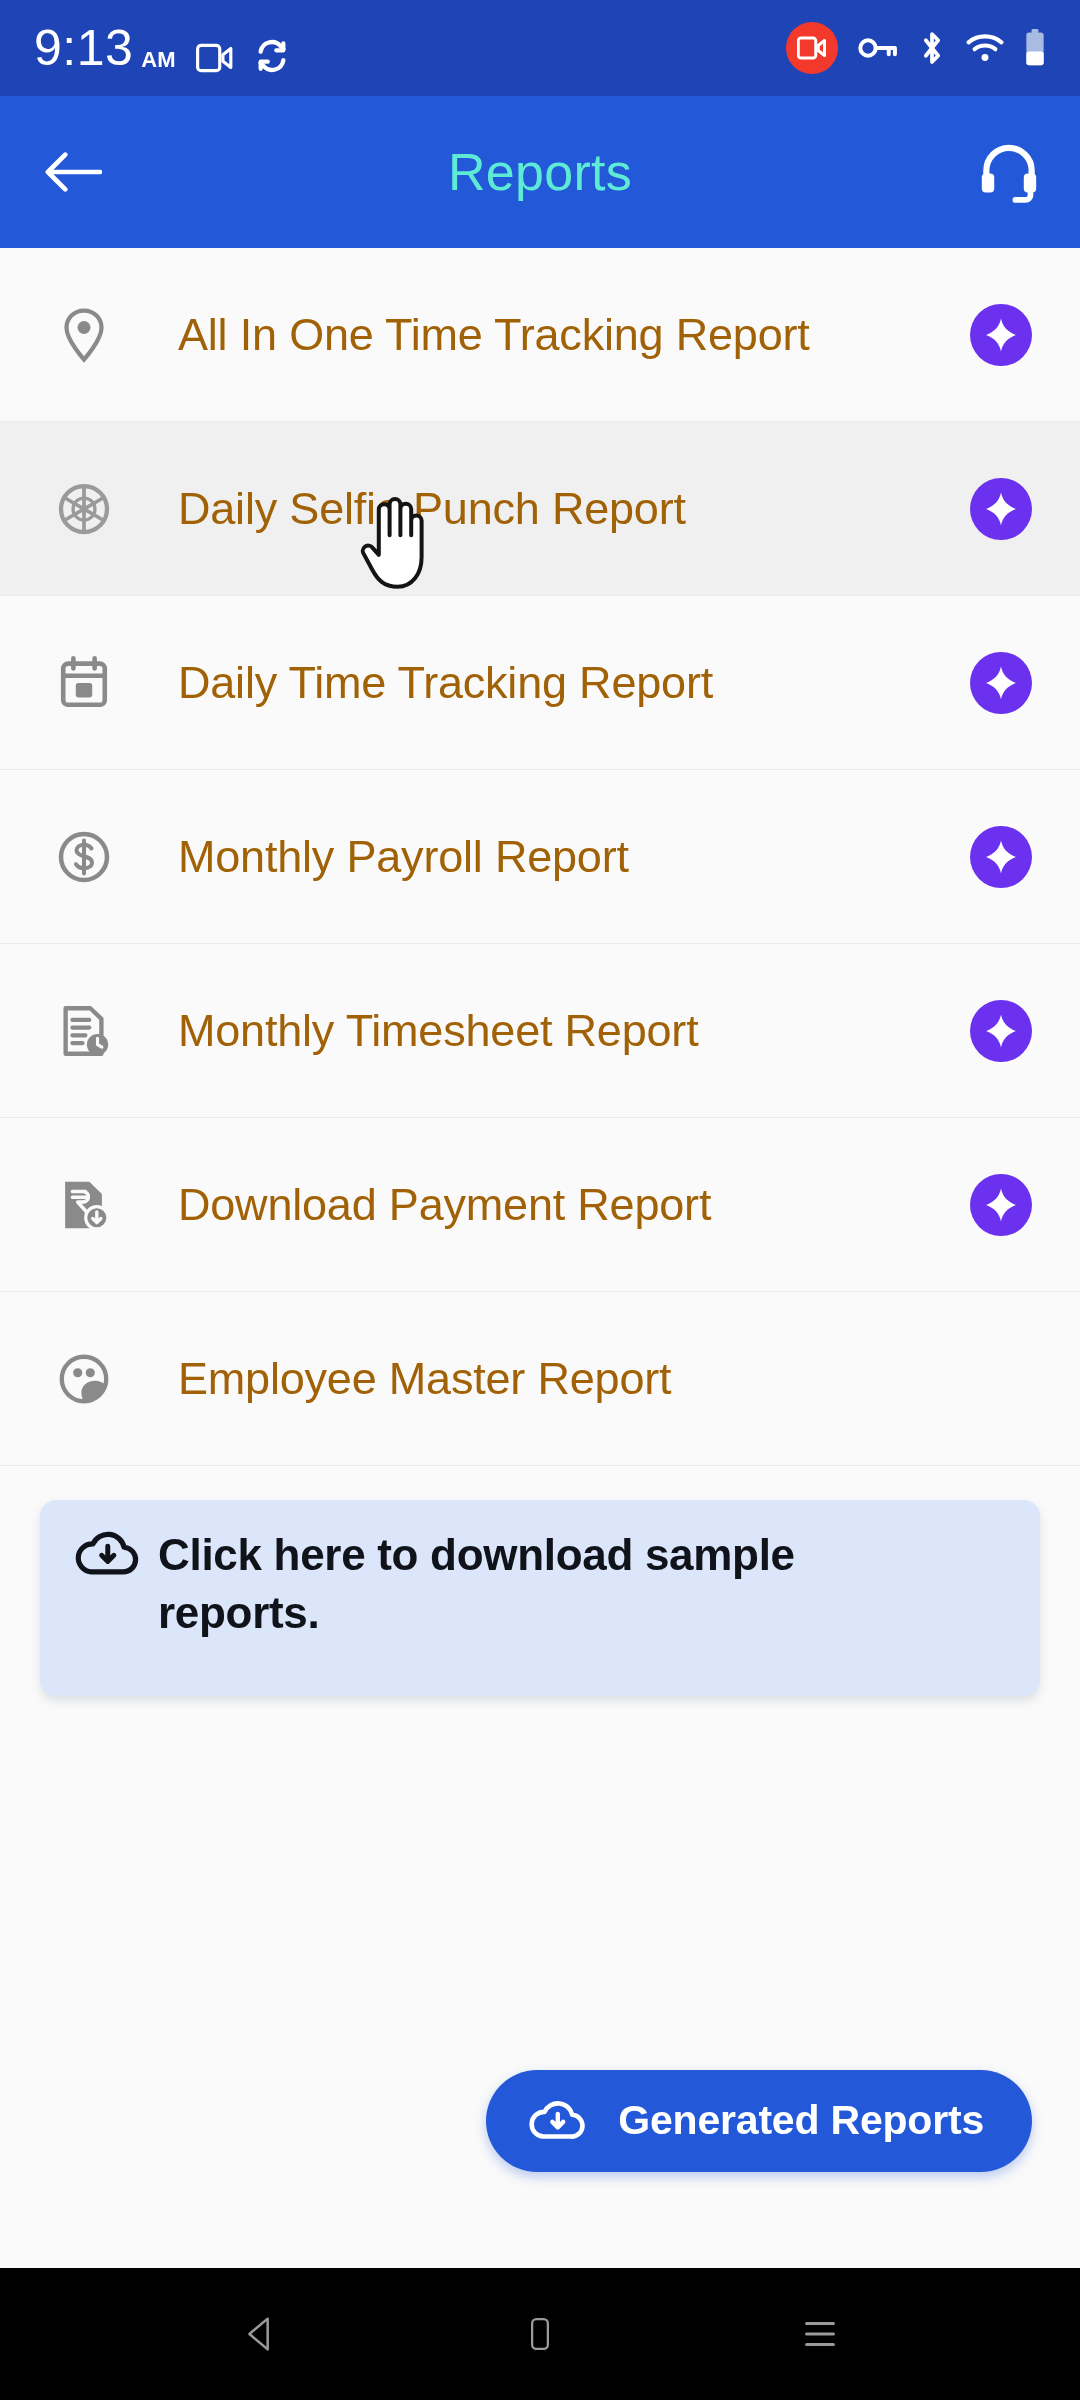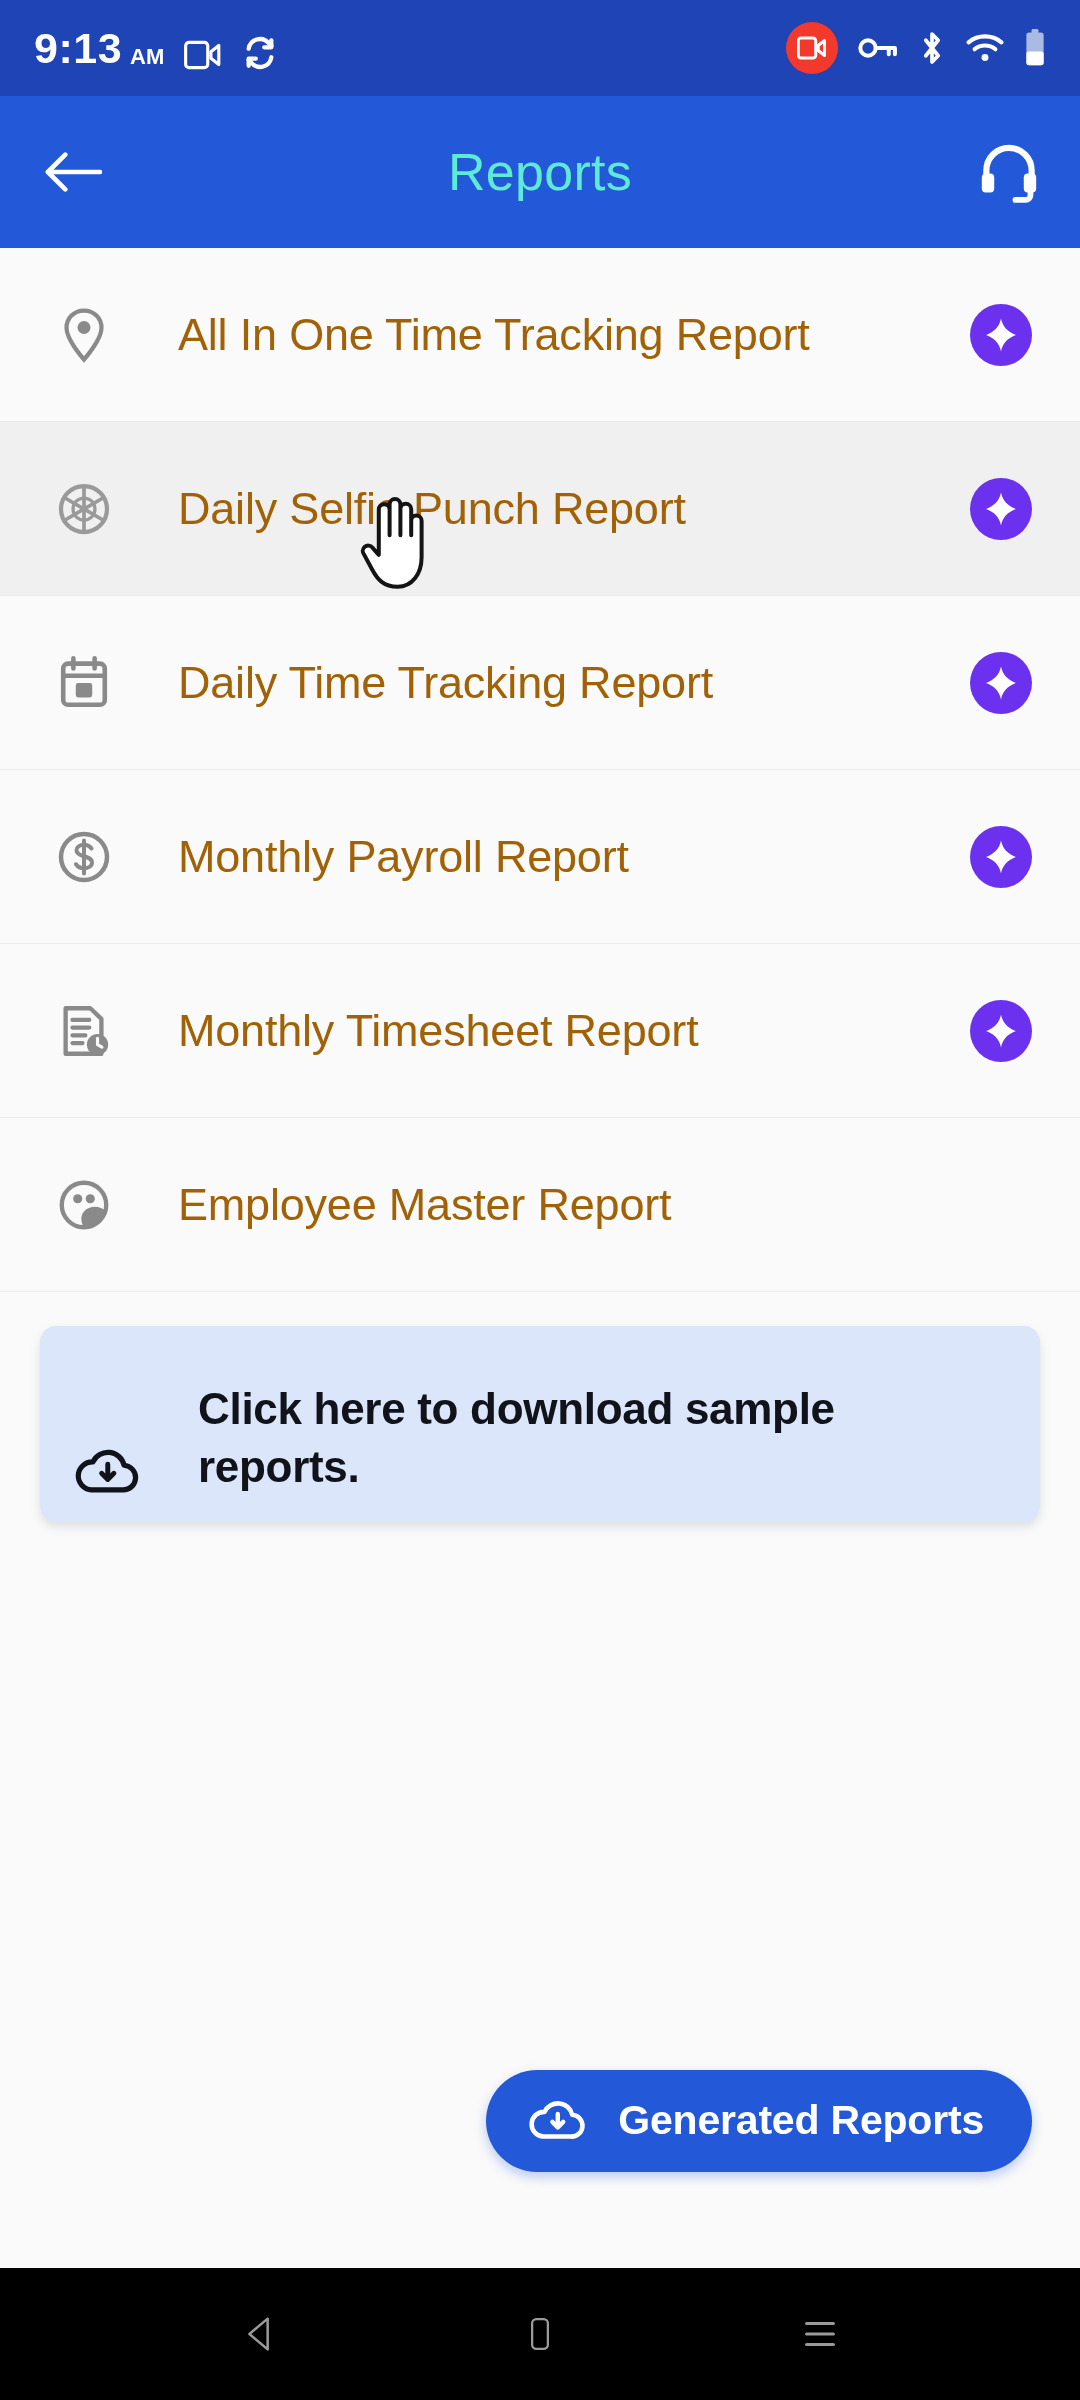--- a/index.html
+++ b/index.html
@@ -13,21 +13,21 @@
 
   
   .statusbar {
     height: 96px; width: 100%;
     background: #1F44B5;
     display: flex; align-items: center;
     padding: 0 34px;
     color: #FFFFFF;
   }
   .sb-left { display: flex; align-items: flex-end; gap: 20px; }
-  .sb-time { font-size: 43px; font-weight: 700; letter-spacing: .5px; line-height: 1; }
+  .sb-time { font-size: 50px; font-weight: 400; letter-spacing: .5px; line-height: 1; }
   .sb-ampm { font-size: 22px; font-weight: 700; line-height: 1; padding-bottom: 2px; }
   .sb-time-wrap { display: flex; align-items: flex-end; gap: 8px; }
   .sb-spacer { flex: 1; }
   .sb-right { display: flex; align-items: center; gap: 20px; }
   .sb-ico { display: flex; align-items: center; justify-content: center; }
   .rec-badge {
     background: #F2392C; border-radius: 50%;
     width: 52px; height: 52px;
     display: flex; align-items: center; justify-content: center;
   }
@@ -91,23 +91,23 @@
     width: 76px; height: 96px;
     pointer-events: none; z-index: 40;
   }
 
   
   .banner-wrap { padding: 34px 40px 0 40px; }
   .banner {
     background: #DCE6FA;
     border-radius: 16px;
     min-height: 196px;
-    display: flex; align-items: flex-end;
+    display: flex; align-items: flex-start;
     padding: 26px 40px 26px 34px;
-    gap: 56px;
+    gap: 16px;
     box-shadow: 0 5px 10px rgba(90,100,120,0.17);
     cursor: pointer;
   }
   .banner-icon { min-width: 68px; display: flex; align-items: center; justify-content: center; color: #10131A; }
   .banner-text {
     font-size: 44px;
     font-weight: 700;
     color: #10131A;
     line-height: 1.32;
     letter-spacing: -.3px;
@@ -302,20 +302,36 @@
         </svg>
       </div>
       <div class="row-label">Monthly Timesheet Report</div>
       <div class="badge">
         <svg width="38" height="38" viewBox="0 0 24 24">
             <path d="M12 1.6c.9 5 4.4 8.6 9.4 10.4-5 1.8-8.5 5.4-9.4 10.4-.9-5-4.4-8.6-9.4-10.4C7.6 10.2 11.1 6.6 12 1.6z" fill="#fff"></path>
           </svg>
       </div>
     </div>
 
+    <div class="row">
+      <div class="row-icon">
+        <svg width="58" height="58" viewBox="0 0 24 24">
+          <path d="M4.2 2.4h10l5.2 5v14.2H4.2z" fill="#8A8A8A"></path>
+          <path d="M7.2 6.4h5.4M7.2 8.8h5.4M11.4 6.4c1.6 0 2.4 1 2.4 2.2s-1 2.2-2.6 2.2H9.4l3.6 4" stroke="#FAFAFA" stroke-width="1.5" fill="none" stroke-linecap="round" stroke-linejoin="round"></path>
+          <circle cx="17.3" cy="17.3" r="4.6" fill="#8A8A8A" stroke="#FAFAFA" stroke-width="1.3"></circle>
+          <path d="M17.3 14.9v4.2M15.6 17.6l1.7 1.7 1.7-1.7" stroke="#FAFAFA" stroke-width="1.4" fill="none" stroke-linecap="round" stroke-linejoin="round"></path>
+        </svg>
+      </div>
+      <div class="row-label">Download Payment Report</div>
+      <div class="badge">
+        <svg width="38" height="38" viewBox="0 0 24 24">
+            <path d="M12 1.6c.9 5 4.4 8.6 9.4 10.4-5 1.8-8.5 5.4-9.4 10.4-.9-5-4.4-8.6-9.4-10.4C7.6 10.2 11.1 6.6 12 1.6z" fill="#fff"></path>
+          </svg>
+      </div>
+    </div>
 
     <div class="row">
       <div class="row-icon">
         <svg width="58" height="58" viewBox="0 0 24 24">
           <circle cx="12" cy="12" r="9.2" fill="none" stroke="#8A8A8A" stroke-width="1.8"></circle>
           <circle cx="9.4" cy="9.4" r="1.9" fill="#8A8A8A"></circle>
           <circle cx="14.6" cy="9.4" r="1.9" fill="#8A8A8A"></circle>
           <path d="M12.1 21.1a9.2 9.2 0 0 0 8.8-6.6c-1-1.1-2.6-1.8-4.4-1.8-3.2 0-5.6 2.2-5.6 5 0 1.3.4 2.5 1.2 3.4z" fill="#8A8A8A"></path>
         </svg>
       </div>

